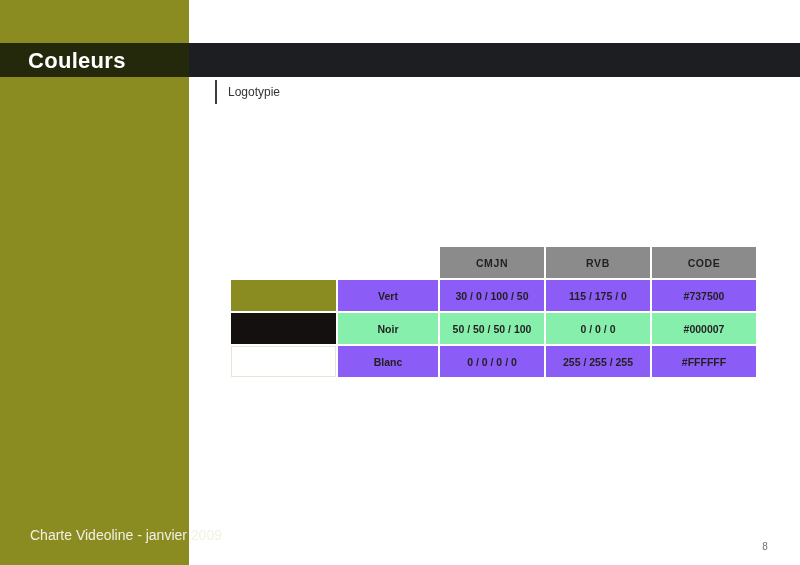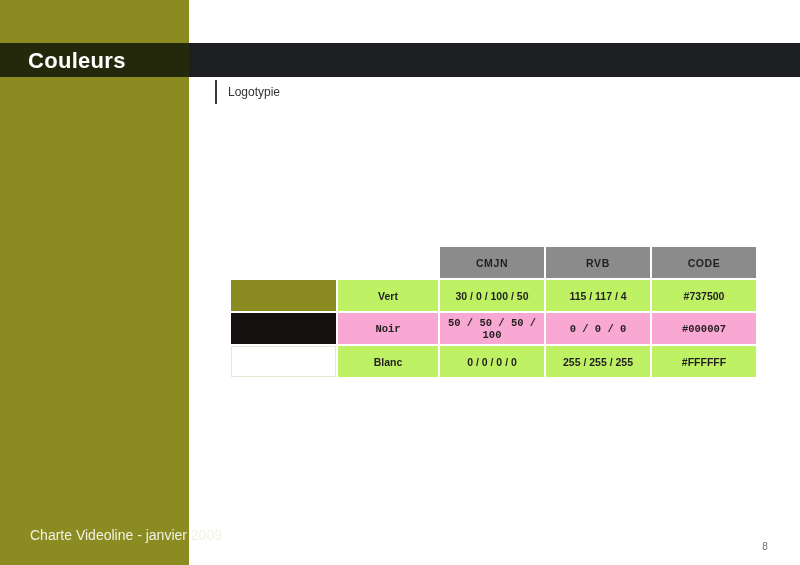--- a/index.html
+++ b/index.html
@@ -107,25 +107,24 @@
     background: transparent;
   }
   thead th.hdr-cell {
     background: #8b8b8b;
     color: #ffffff;
     letter-spacing: 0.6px;
     height: 30px;
   }
 
   tbody tr.row-alt td.cell {
-    background: #bef264;
+    background: #8b5cf6;
   }
   tbody tr.row-plain td.cell {
-    background: #f9a8d4;
-    font-family: Liberation Mono, monospace;
+    background: #86efac;
   }
   td.cell-swatch { padding: 0; }
   .swatch {
     width: 105px;
     height: 31px;
     display: block;
   }
   .swatch-bordered {
     box-sizing: border-box;
     border: 1px solid #e6e5d6;
@@ -184,21 +183,21 @@
         <th class="hdr-cell">CODE</th>
       </tr>
     </thead>
     <tbody>
       <tr class="row-alt">
         <td class="cell-swatch">
           <span class="swatch" style="background:#8a8c21"></span>
         </td>
         <td class="cell">Vert</td>
         <td class="cell">30 / 0 / 100 / 50</td>
-        <td class="cell">115 / 117 / 4</td>
+        <td class="cell">115 / 175 / 0</td>
         <td class="cell">#737500</td>
       </tr>
       <tr class="row-plain">
         <td class="cell-swatch">
           <span class="swatch" style="background:#141010"></span>
         </td>
         <td class="cell">Noir</td>
         <td class="cell">50 / 50 / 50 / 100</td>
         <td class="cell">0 / 0 / 0</td>
         <td class="cell">#000007</td>

